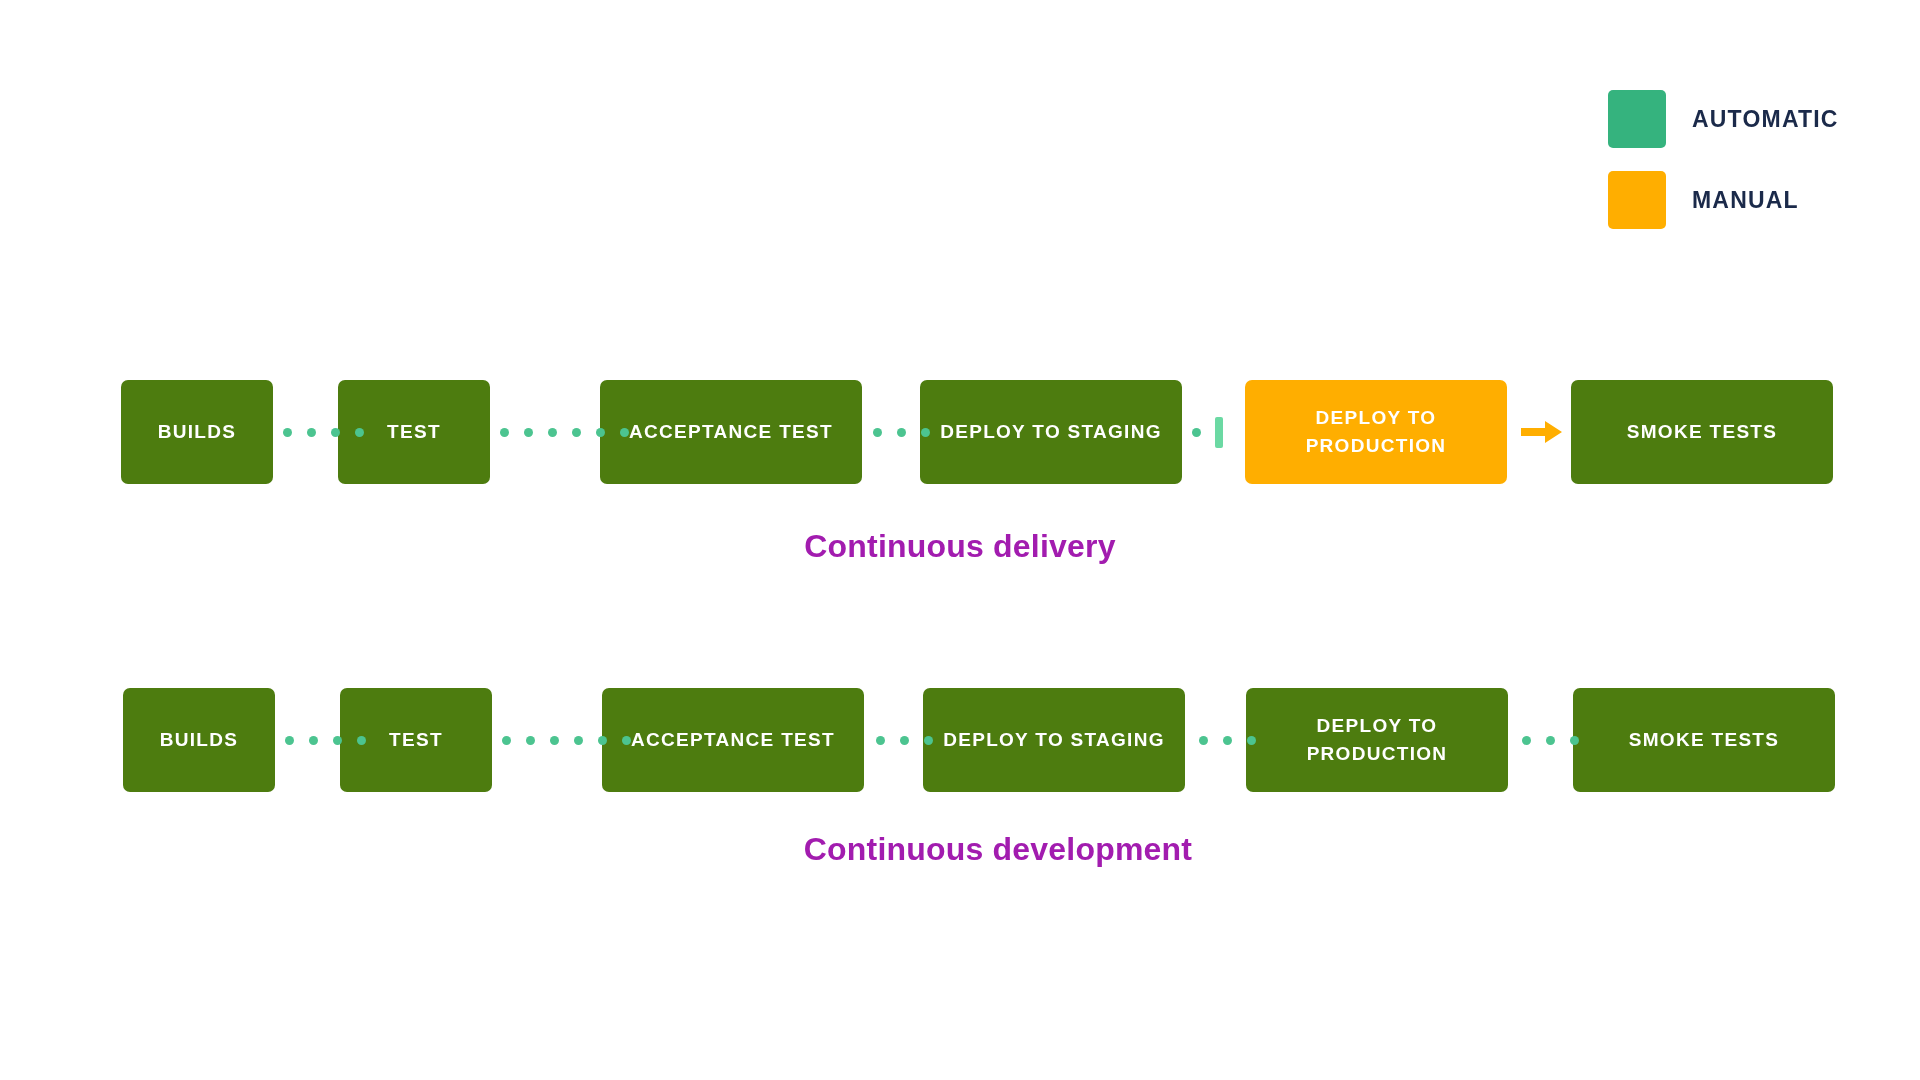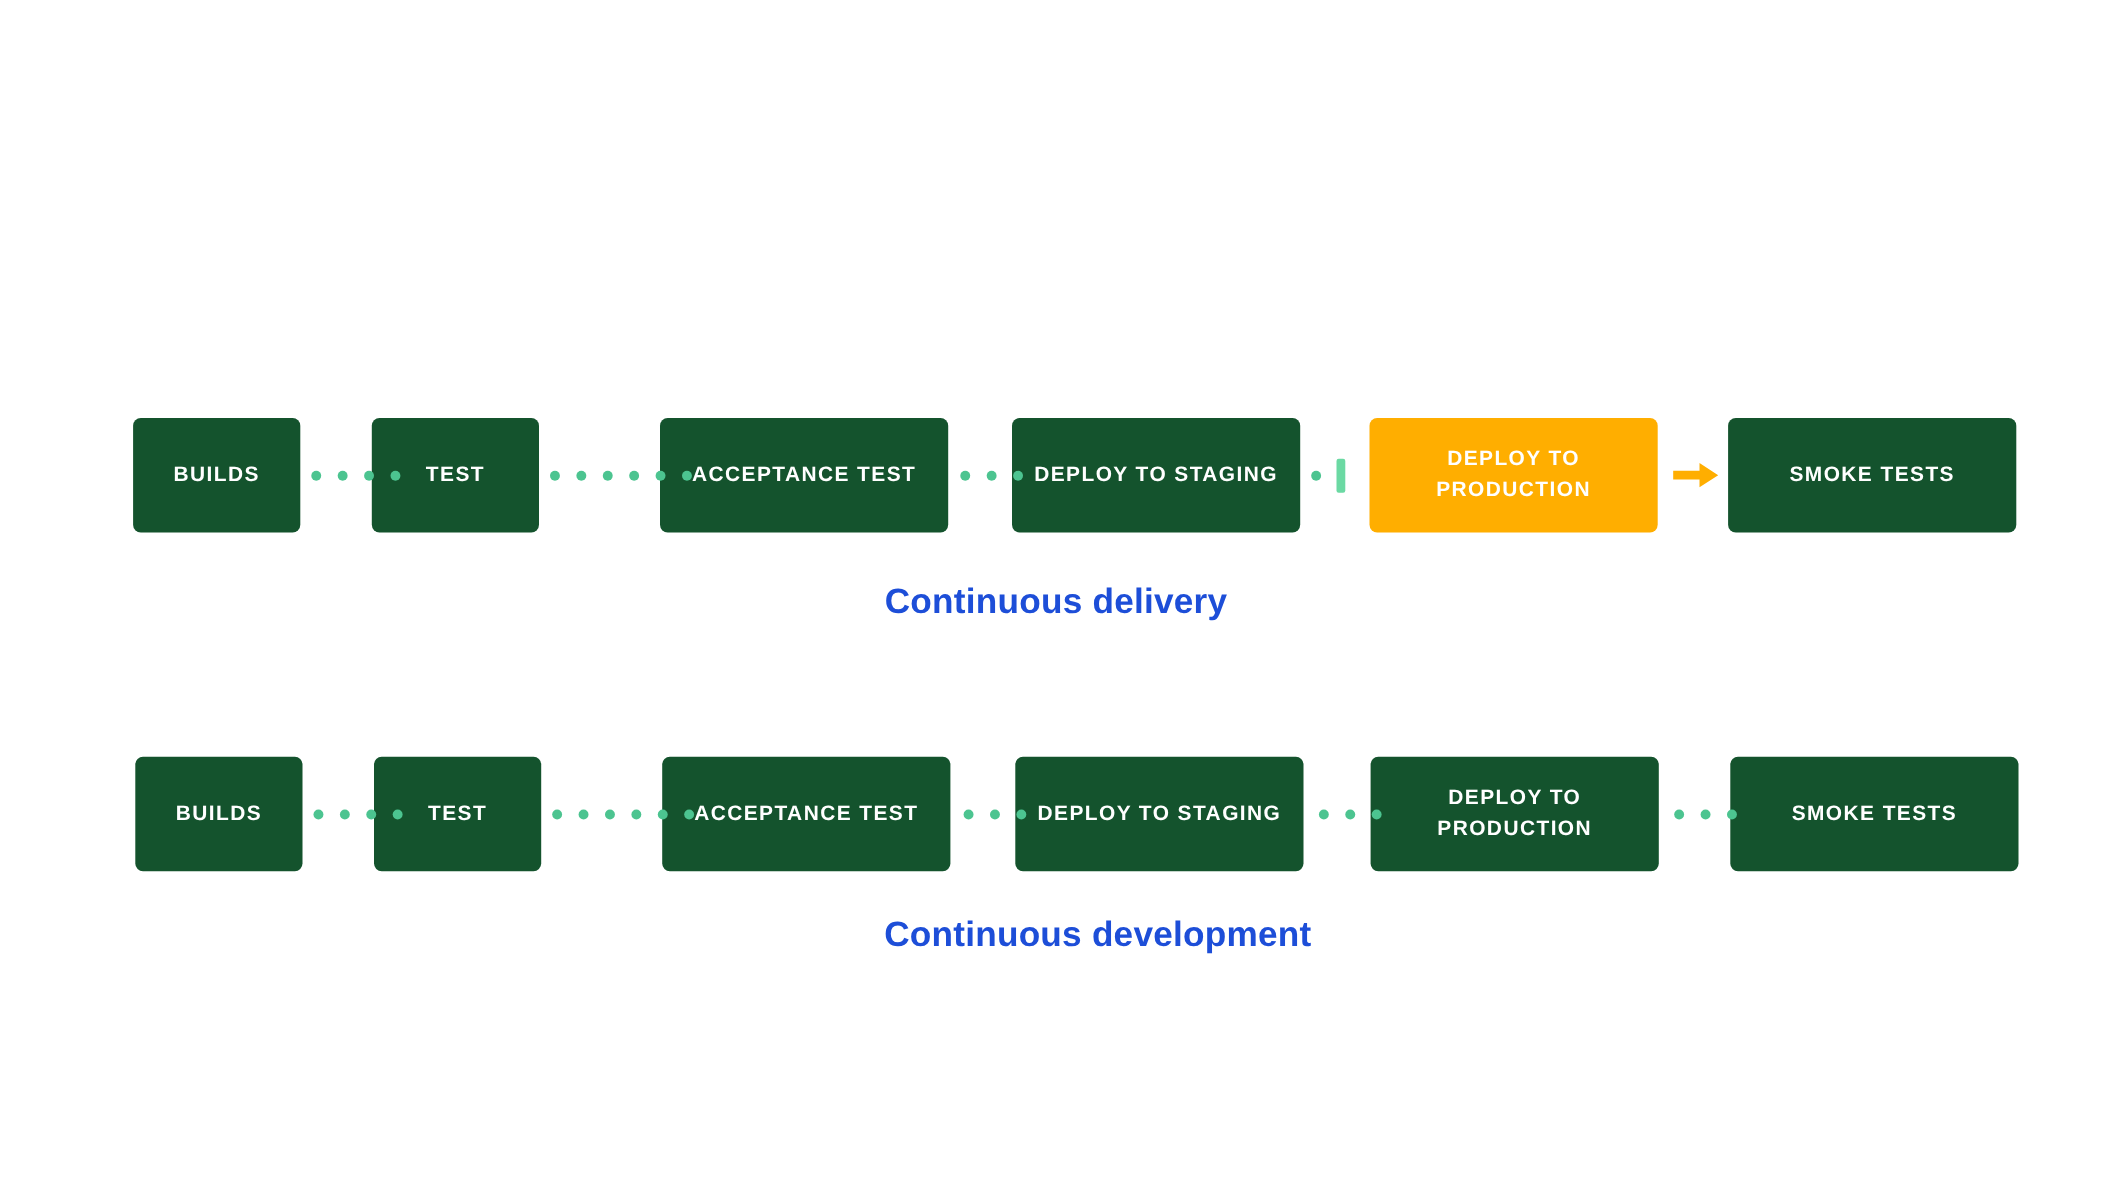--- a/index.html
+++ b/index.html
@@ -77,21 +77,21 @@
     justify-content: center;
     text-align: center;
     color: #ffffff;
     font-size: 19px;
     font-weight: bold;
     letter-spacing: 1.3px;
     line-height: 1.45;
     padding: 0 10px;
     text-transform: uppercase;
   }
-  .node.automatic { background: #14532d; }
+  .node.automatic { background: #4d7c0f; }
   .node.manual    { background: #FFAE00; }
 
   
   .connector {
     position: absolute;
     top: 48px;
     height: 9px;
     display: flex;
     align-items: center;
   }
@@ -136,34 +136,47 @@
     display: flex;
     align-items: center;
   }
   .arrow svg { display: block; }
 
   
   .caption {
     position: absolute;
     width: 1920px;
     text-align: center;
-    color: #1d4ed8;
+    color: #a21caf;
     font-size: 32px;
     font-weight: bold;
     letter-spacing: 0.2px;
     line-height: 1;
   }
   #caption-delivery    { top: 530px; }
   #caption-development { top: 833px; margin-left: 38px; }
 </style>
 </head>
 <body>
 
 <div id="canvas">
 
+  <div class="legend">
+
+    <div class="legend-row">
+      <span class="legend-swatch automatic"></span>
+      <span class="legend-label">AUTOMATIC</span>
+    </div>
+
+    <div class="legend-row">
+      <span class="legend-swatch manual"></span>
+      <span class="legend-label">MANUAL</span>
+    </div>
+
+  </div>
 
   <div class="pipeline" id="pipeline-delivery">
     <div class="pipeline-track" id="track-delivery">
         <div class="node automatic" style="left: 121px; width: 152px;">BUILDS</div>
         <div class="node automatic" style="left: 338px; width: 152px;">TEST</div>
         <div class="node automatic" style="left: 600px; width: 262px;">ACCEPTANCE TEST</div>
         <div class="node automatic" style="left: 920px; width: 262px;">DEPLOY TO STAGING</div>
         <div class="node manual" style="left: 1245px; width: 262px;">DEPLOY TO PRODUCTION</div>
         <div class="node automatic" style="left: 1571px; width: 262px;">SMOKE TESTS</div>
         <div class="connector" style="left: 283px; width: 48px;">

